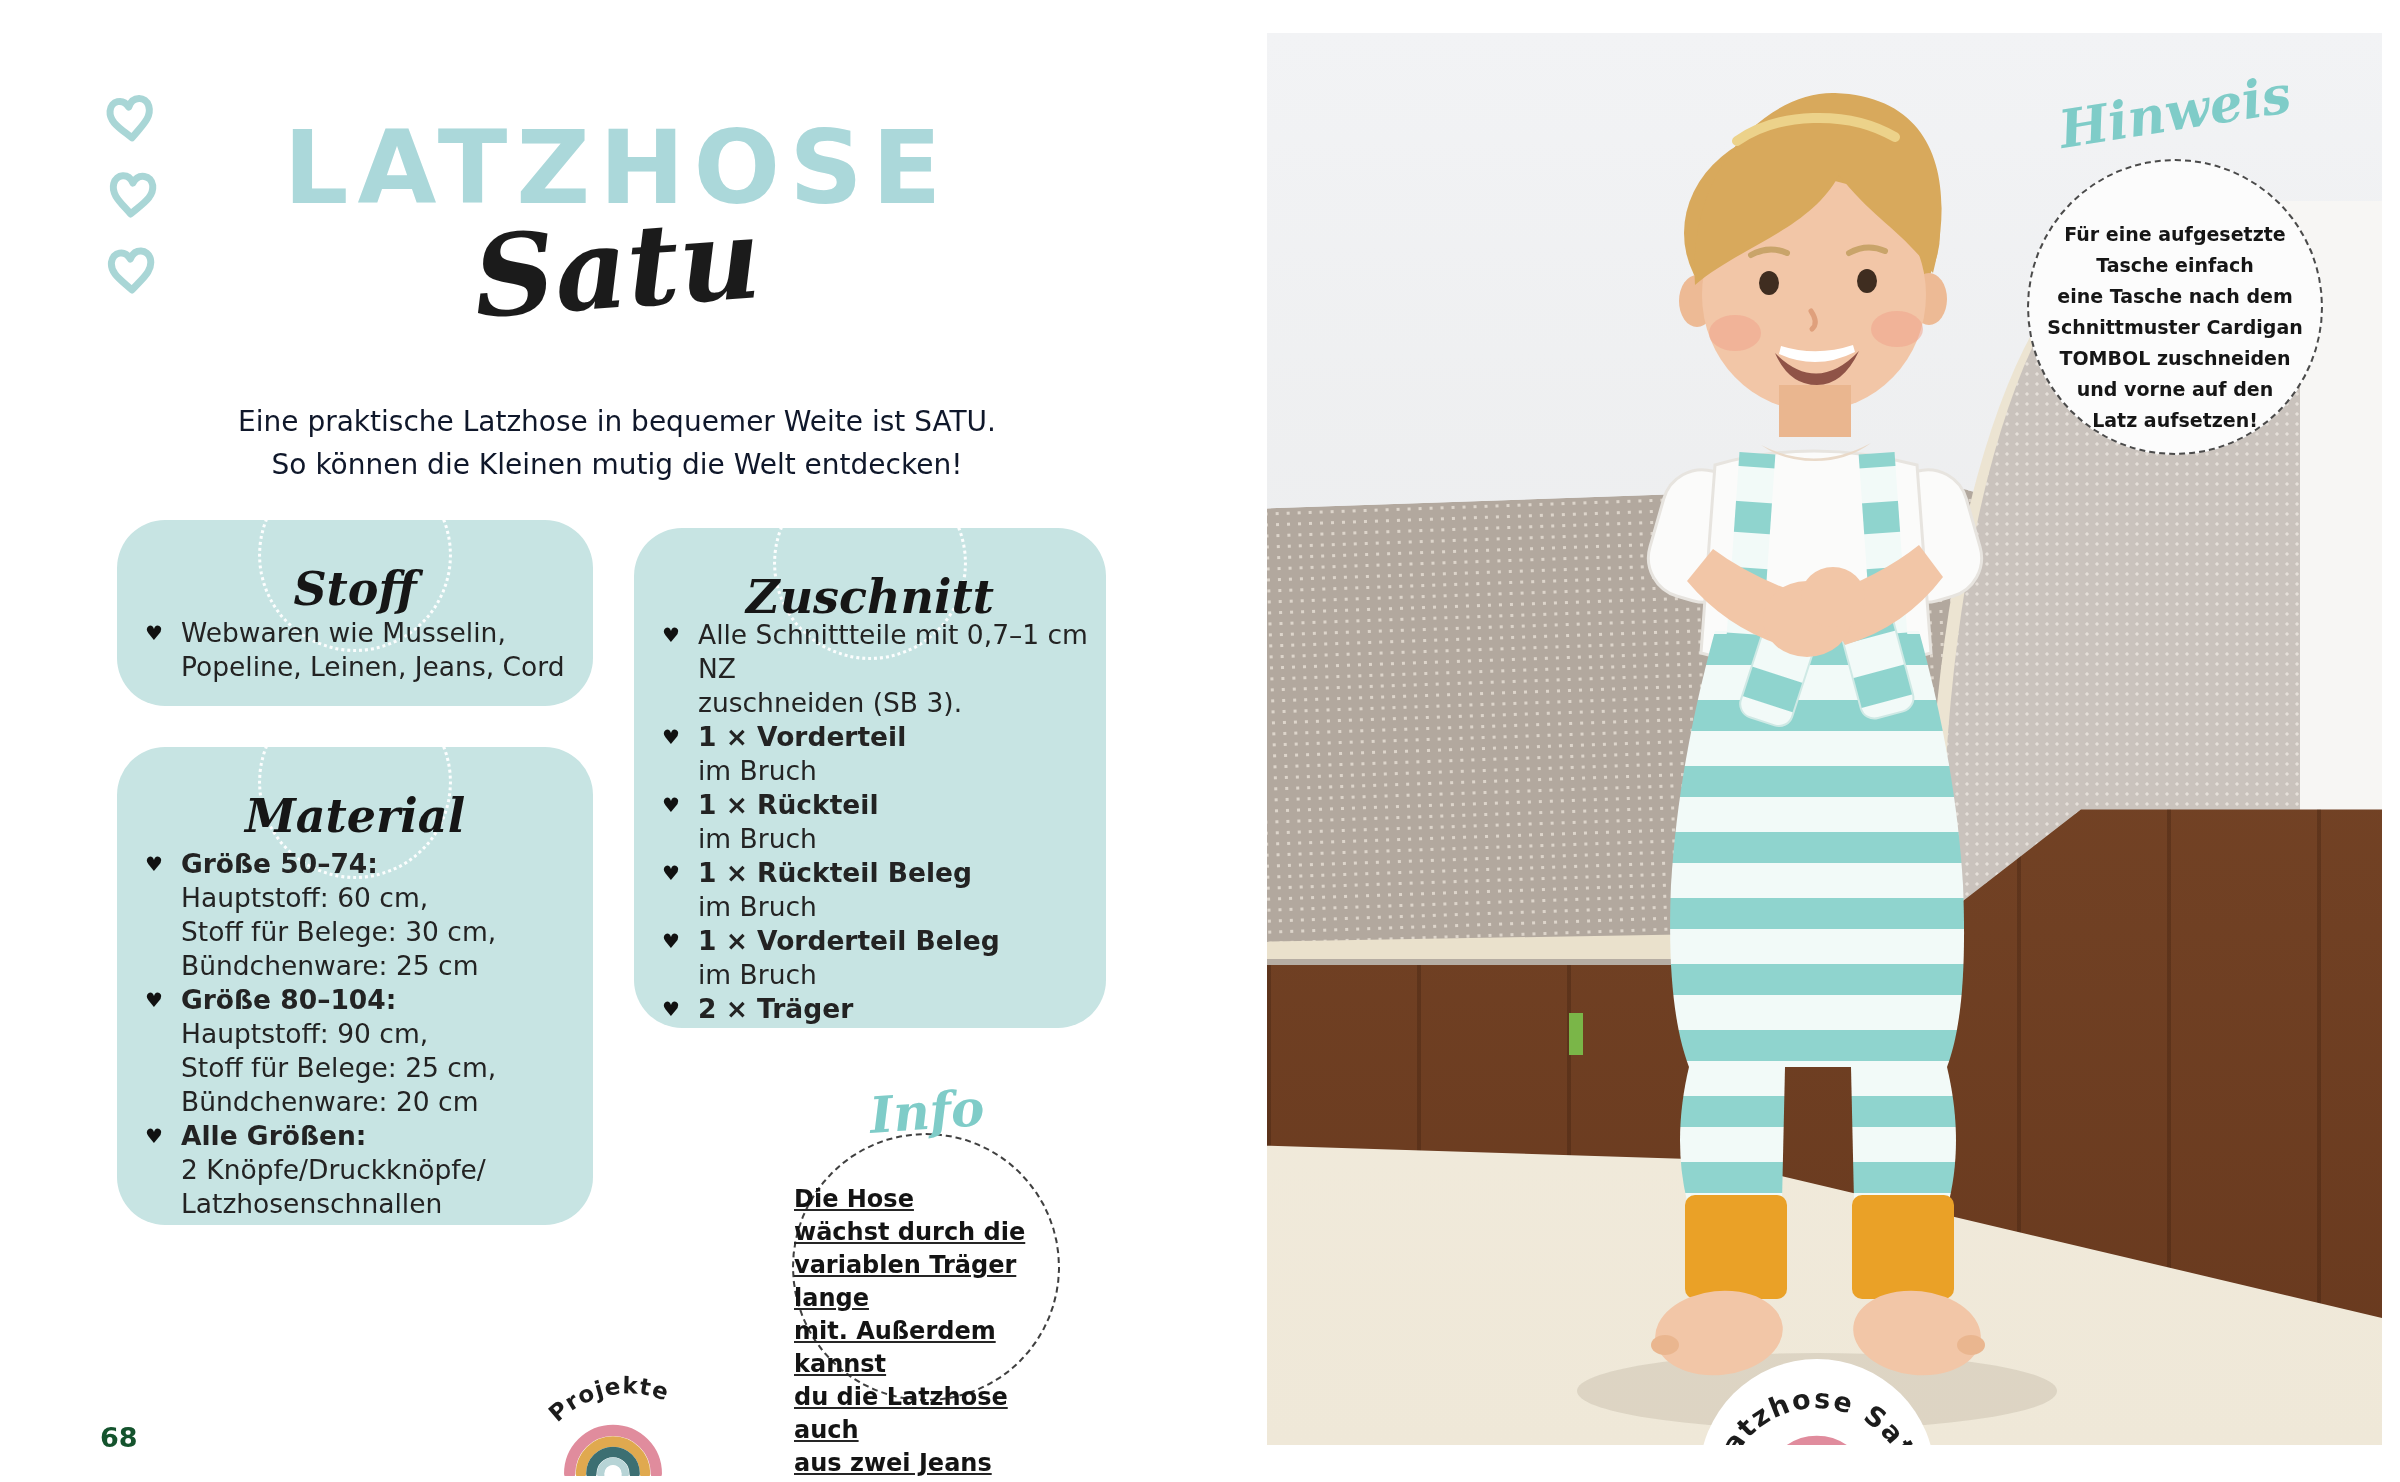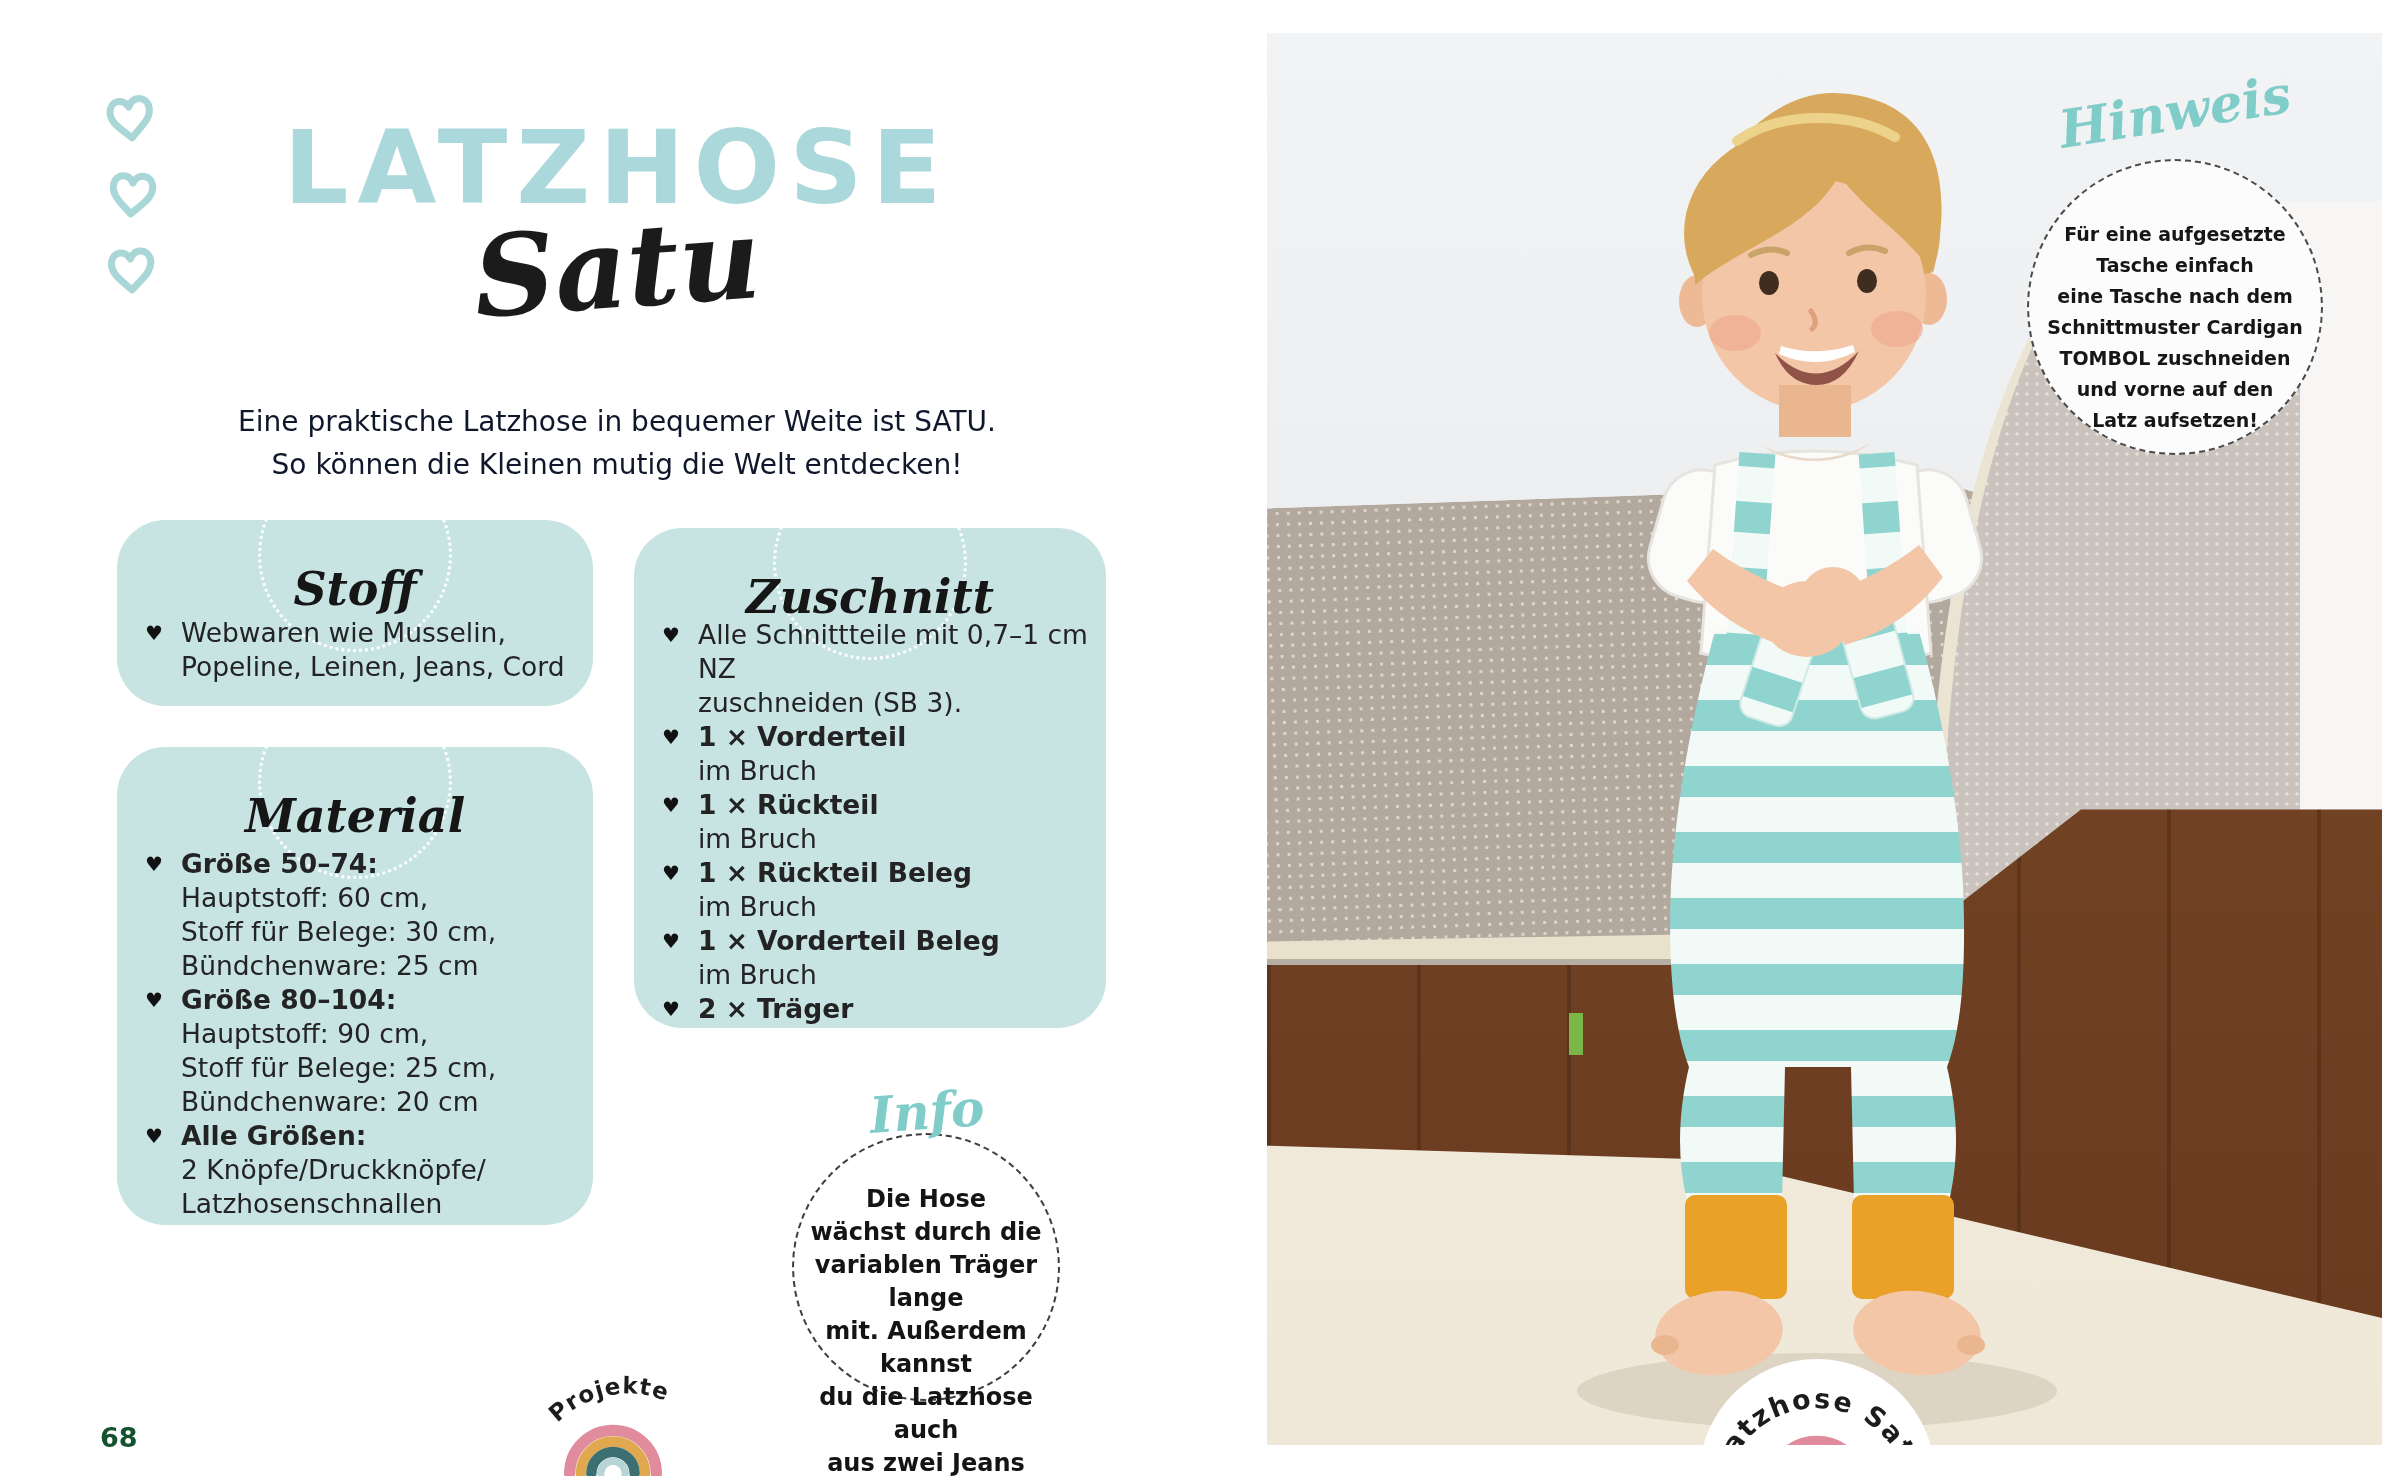--- a/index.html
+++ b/index.html
@@ -26,21 +26,21 @@
   .list{position:absolute;left:28px;right:14px;}
   .box-stoff .list{top:96px;}
   .box-material .list{top:100px;}
   .box-zuschnitt .list{top:90px;}
   .row{display:flex;font-size:26.5px;line-height:34px;color:#232323;}
   .row .bullet{width:36px;flex:0 0 36px;font-size:20px;line-height:34px;color:#111;}
   .row .txt{flex:1;}
   .row .txt.bold{font-weight:bold;}
 
   .info-circle{position:absolute;left:775px;top:1133px;width:268px;height:268px;border-radius:50%;
-    border:2px dashed #3f3f3f;box-sizing:border-box;text-align:center;padding-top:48px;}
+    border:2px dashed #3f3f3f;box-sizing:border-box;padding-top:48px;text-decoration:underline;}
   .info-circle .line{font-size:24px;line-height:33px;font-weight:bold;color:#141414;}
   .info-title{position:absolute;left:810px;top:1082px;width:200px;text-align:center;
     font-size:50px;color:#7fccc8;transform:rotate(-4deg);z-index:3;}
 
   .page-num{position:absolute;left:83px;top:1422px;font-size:27px;font-weight:bold;color:#14532d;}
 
   .projekte{position:absolute;left:520px;top:1374px;width:170px;height:108px;}
   .projekte .rb{position:absolute;left:24px;top:40px;width:104px;height:62px;}
   .projekte .arc{position:absolute;left:0;top:0;width:170px;height:60px;}
 

